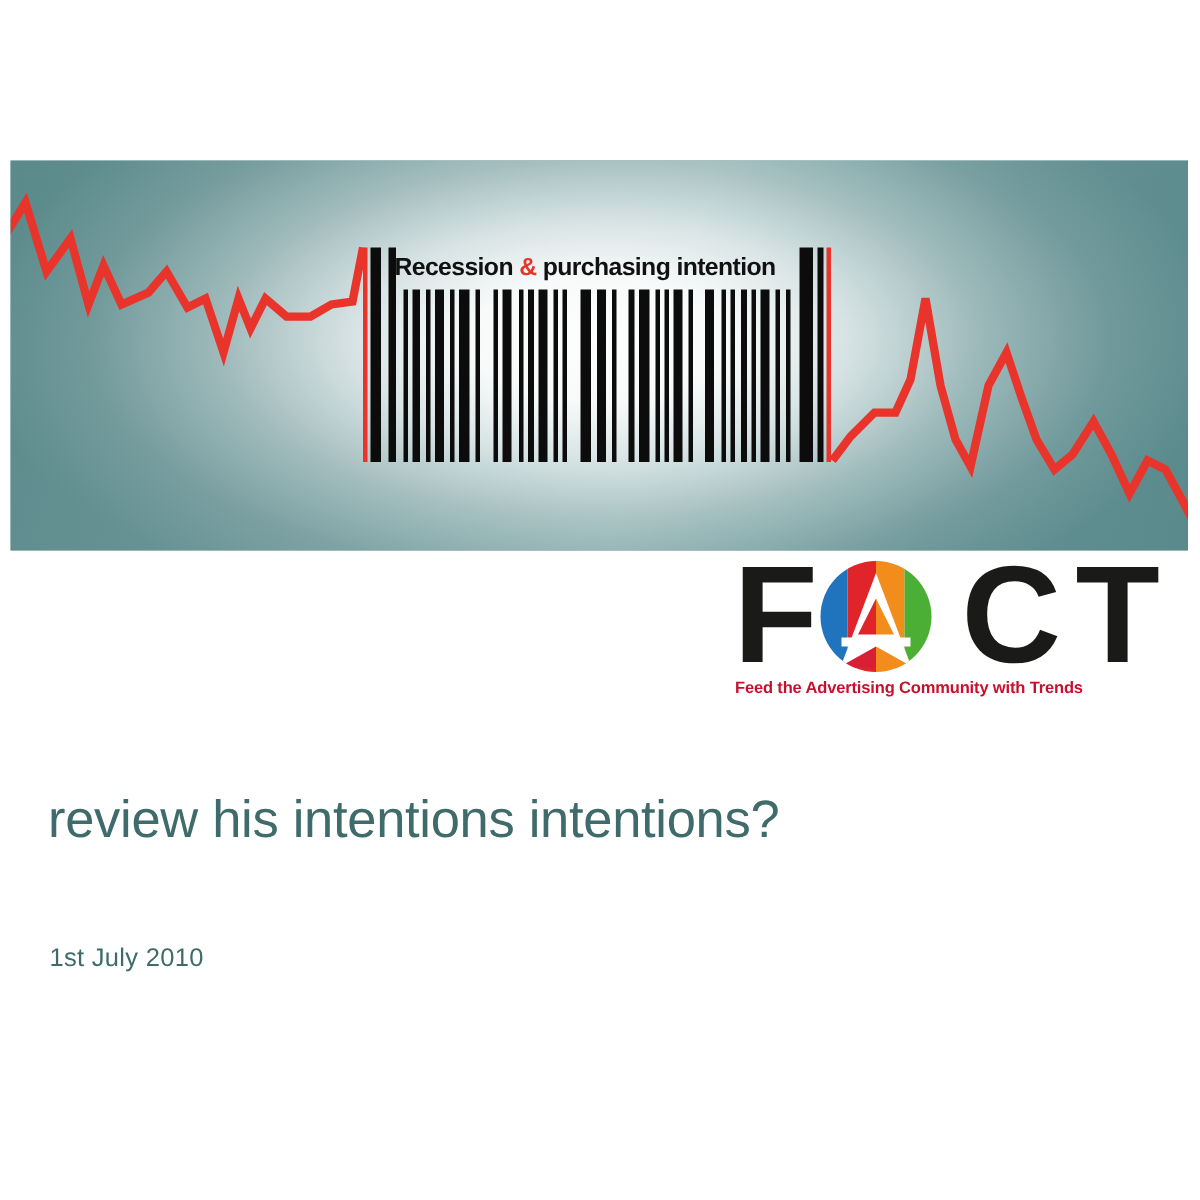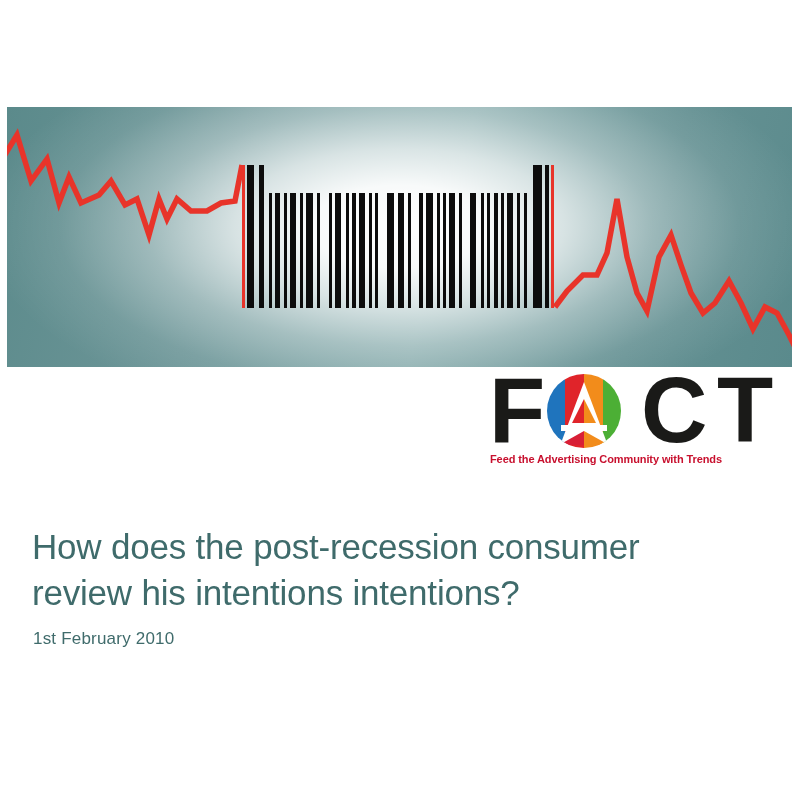--- a/index.html
+++ b/index.html
@@ -237,20 +237,21 @@
         <span style="left:240px; width:3px;  height:115px;"></span>
         <span style="left:247px; width:4px;  height:115px;"></span>
         <span style="left:254px; width:3px;  height:115px;"></span>
         <span style="left:260px; width:6px;  height:115px;"></span>
         <span style="left:270px; width:3px;  height:115px;"></span>
         <span style="left:277px; width:3px;  height:115px;"></span>
         <span style="left:286px; width:9px;  height:143px;"></span>
         <span style="left:298px; width:4px;  height:143px;"></span>
       </div>
 
+      <div class="barcode-title"><span>Recession </span><span class="amp">&amp;</span><span> purchasing intention</span></div>
     </div>
   </div>
 
   <div class="logo">
     <div class="logo-mark">
       <span class="logo-letter f">F</span>
 
       <svg class="logo-a" viewBox="0 0 78 75">
         <defs>
           <clipPath id="circClip">
@@ -276,19 +277,18 @@
         </g>
       </svg>
 
       <span class="logo-letter c">C</span>
       <span class="logo-letter t">T</span>
     </div>
     <div class="logo-tagline">Feed the Advertising Community with Trends</div>
   </div>
 
   <div class="title">
-    <span class="title-line">How does the post-recession consumer</span>
     <span class="title-line">review his intentions intentions?</span>
   </div>
 
-  <div class="subtitle">1st February 2010</div>
+  <div class="subtitle">1st July 2010</div>
 
 </div>
 
 </body></html>

